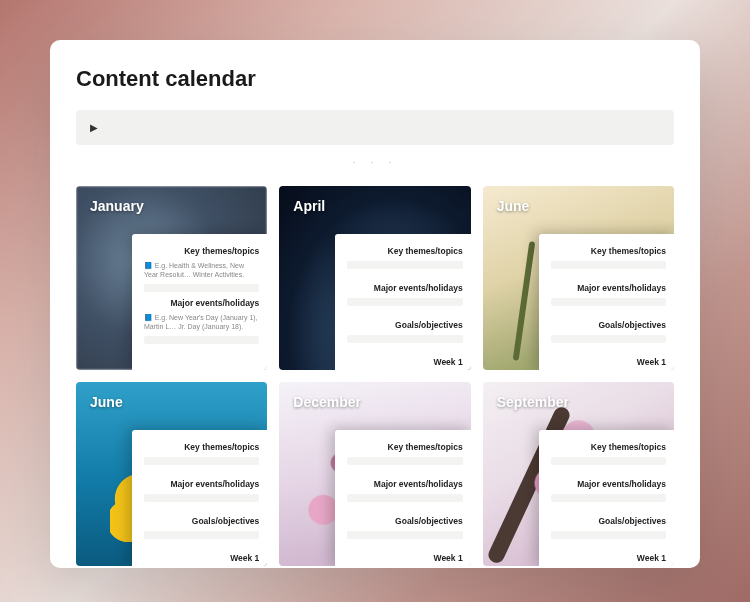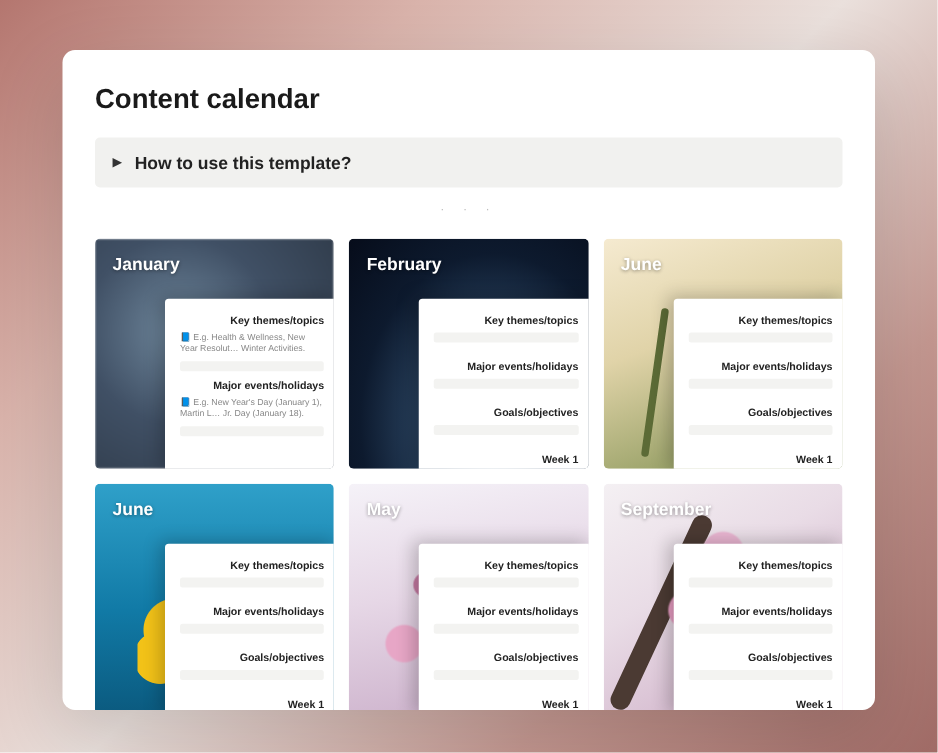--- a/index.html
+++ b/index.html
@@ -134,21 +134,20 @@
   .panel .ph-small { margin-bottom:6px; }
 </style>
 </head>
 <body>
 
 <div class="page">
   <h1 class="page-title">Content calendar</h1>
 
   <div class="callout">
     <span class="tri">▶</span>
-    <span class="text">How to use this template?</span>
   </div>
 
   <div class="dots">·  ·  ·</div>
 
   <div class="grid">
 
     <div class="card">
       <div class="card-bg bg-jan"></div>
       <div class="month-label">January</div>
       <div class="panel">
@@ -156,21 +155,21 @@
         <div class="note">📘 E.g. Health &amp; Wellness, New Year Resolut… Winter Activities.</div>
         <div class="ph-line ph-small"></div>
         <div class="section-title">Major events/holidays</div>
         <div class="note">📘 E.g. New Year's Day (January 1), Martin L… Jr. Day (January 18).</div>
         <div class="ph-line ph-small"></div>
       </div>
     </div>
 
     <div class="card">
       <div class="card-bg bg-feb"></div>
-      <div class="month-label">February</div>
+      <div class="month-label">April</div>
       <div class="panel">
         <div class="section-title">Key themes/topics</div>
         <div class="ph-line"></div>
         <div class="section-title">Major events/holidays</div>
         <div class="ph-line"></div>
         <div class="section-title">Goals/objectives</div>
         <div class="ph-line"></div>
         <div class="section-title">Week 1</div>
       </div>
     </div>
@@ -198,21 +197,21 @@
         <div class="section-title">Major events/holidays</div>
         <div class="ph-line"></div>
         <div class="section-title">Goals/objectives</div>
         <div class="ph-line"></div>
         <div class="section-title">Week 1</div>
       </div>
     </div>
 
     <div class="card">
       <div class="card-bg bg-may"></div>
-      <div class="month-label">May</div>
+      <div class="month-label">December</div>
       <div class="panel">
         <div class="section-title">Key themes/topics</div>
         <div class="ph-line"></div>
         <div class="section-title">Major events/holidays</div>
         <div class="ph-line"></div>
         <div class="section-title">Goals/objectives</div>
         <div class="ph-line"></div>
         <div class="section-title">Week 1</div>
       </div>
     </div>

